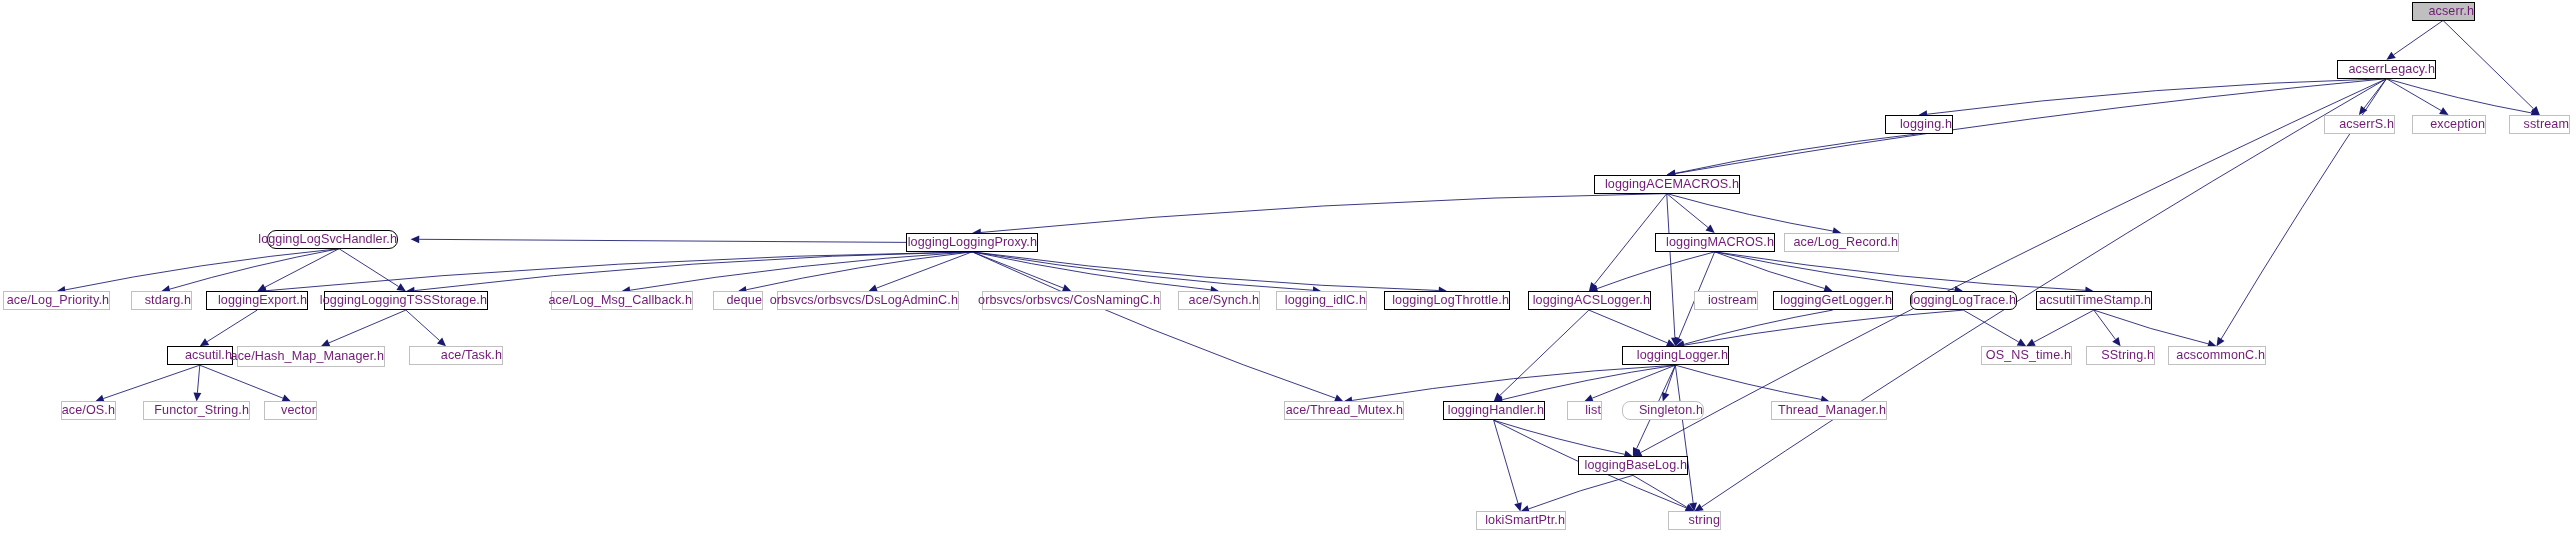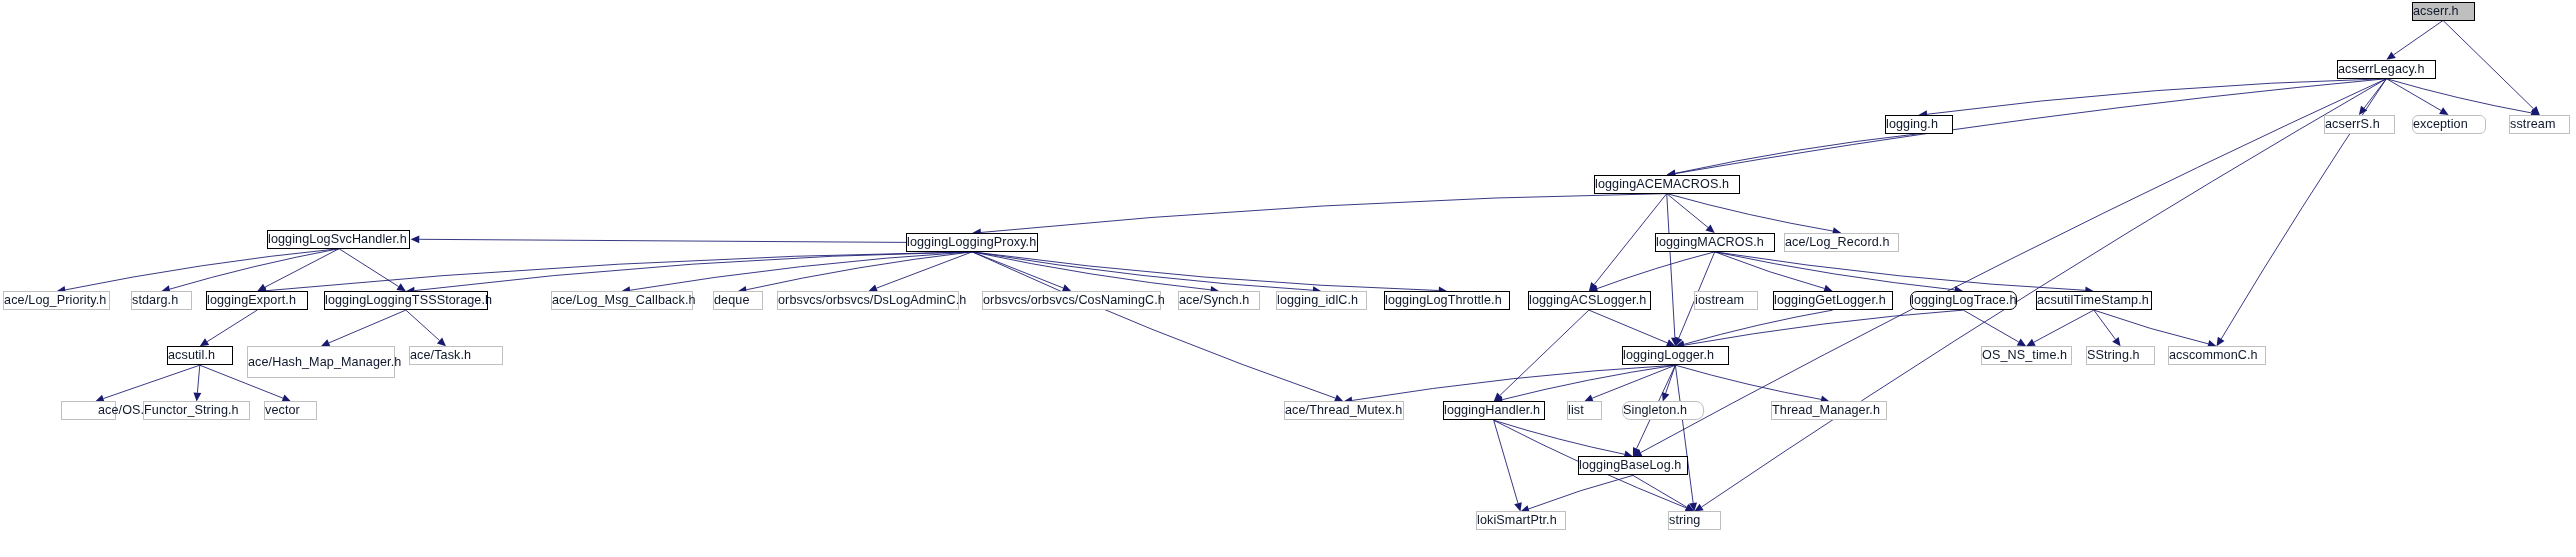--- a/index.html
+++ b/index.html
@@ -25,24 +25,24 @@
     top: 0;
     width: 2576px;
     height: 558px;
     display: block;
   }
   .node-box {
     position: absolute;
     box-sizing: border-box;
     display: flex;
     align-items: center;
-    justify-content: flex-start;
+    justify-content: flex-end;
     background: #ffffff;
     border: 0.8px solid #c0c0c0;
-    color: #0f172a;
+    color: #701a75;
     font-size: 12.6px;
     line-height: 1;
     letter-spacing: 0.1px;
     white-space: nowrap;
     cursor: pointer;
   }
   .node-box.hdr {
     border: 0.8px solid #000000;
   }
   .node-box.root {
@@ -312,33 +312,33 @@
   <div id="nodes">
       <div class="node-box root" style="left: 2412px; top: 1.6px; width: 63px; height: 19px;">
         <span class="node-label">acserr.h</span>
       </div>
       <div class="node-box hdr" style="left: 2337px; top: 60px; width: 99px; height: 19px;">
         <span class="node-label">acserrLegacy.h</span>
       </div>
       <div class="node-box " style="left: 2324px; top: 115px; width: 71px; height: 19px;">
         <span class="node-label">acserrS.h</span>
       </div>
-      <div class="node-box " style="left: 2412px; top: 115px; width: 74px; height: 19px; border-radius: 6px;">
+      <div class="node-box " style="left: 2412px; top: 115px; width: 74px; height: 19px;">
         <span class="node-label">exception</span>
       </div>
       <div class="node-box " style="left: 2509px; top: 115px; width: 61px; height: 19px;">
         <span class="node-label">sstream</span>
       </div>
       <div class="node-box hdr" style="left: 1885px; top: 115px; width: 68px; height: 19px;">
         <span class="node-label">logging.h</span>
       </div>
       <div class="node-box hdr" style="left: 1594px; top: 175px; width: 146px; height: 19px;">
         <span class="node-label">loggingACEMACROS.h</span>
       </div>
-      <div class="node-box hdr" style="left: 267px; top: 230px; width: 143px; height: 19px;">
+      <div class="node-box hdr" style="left: 267px; top: 230px; width: 131px; height: 19px; border-radius: 9px;">
         <span class="node-label">loggingLogSvcHandler.h</span>
       </div>
       <div class="node-box hdr" style="left: 906px; top: 233px; width: 132px; height: 19px;">
         <span class="node-label">loggingLoggingProxy.h</span>
       </div>
       <div class="node-box hdr" style="left: 1655px; top: 233px; width: 120px; height: 19px;">
         <span class="node-label">loggingMACROS.h</span>
       </div>
       <div class="node-box " style="left: 1784px; top: 233px; width: 115px; height: 19px;">
         <span class="node-label">ace/Log_Record.h</span>
@@ -387,21 +387,21 @@
       </div>
       <div class="node-box hdr" style="left: 1910px; top: 291px; width: 107px; height: 19px; border-radius: 7px;">
         <span class="node-label">loggingLogTrace.h</span>
       </div>
       <div class="node-box hdr" style="left: 2036px; top: 291px; width: 116px; height: 19px;">
         <span class="node-label">acsutilTimeStamp.h</span>
       </div>
       <div class="node-box hdr" style="left: 167px; top: 346px; width: 66px; height: 19px;">
         <span class="node-label">acsutil.h</span>
       </div>
-      <div class="node-box " style="left: 247px; top: 346px; width: 148px; height: 32px;">
+      <div class="node-box " style="left: 237px; top: 346px; width: 148px; height: 21px;">
         <span class="node-label">ace/Hash_Map_Manager.h</span>
       </div>
       <div class="node-box " style="left: 409px; top: 346px; width: 94px; height: 19px;">
         <span class="node-label">ace/Task.h</span>
       </div>
       <div class="node-box hdr" style="left: 1622px; top: 346px; width: 107px; height: 19px;">
         <span class="node-label">loggingLogger.h</span>
       </div>
       <div class="node-box " style="left: 1981px; top: 346px; width: 91px; height: 19px;">
         <span class="node-label">OS_NS_time.h</span>

